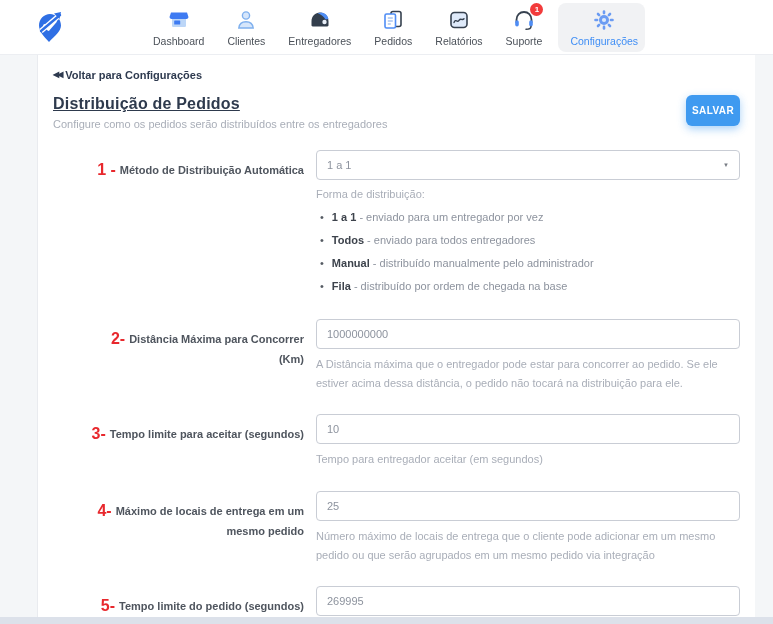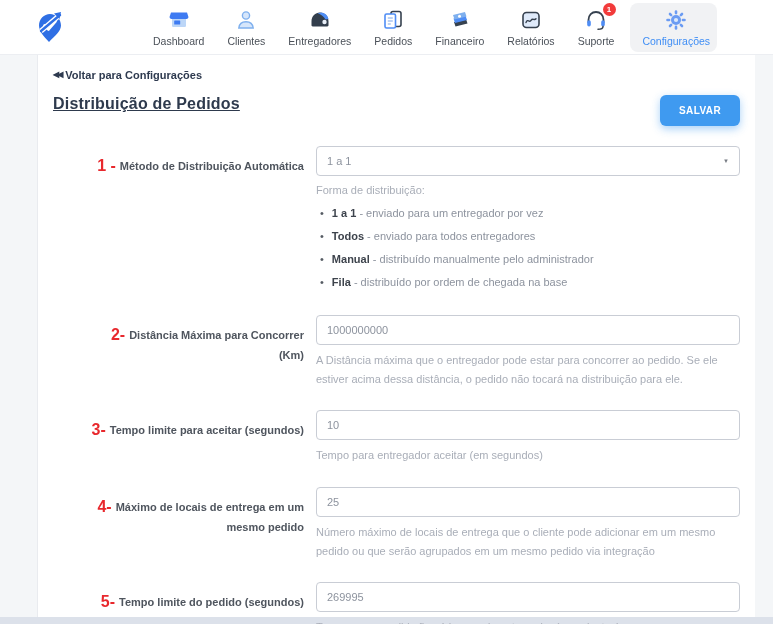--- a/index.html
+++ b/index.html
@@ -38,21 +38,21 @@
   .card { background:#fff; height:100%; padding:12px 15px 0 15px; border-left:1px solid #e9ebef; }
 
   .back-link { display:inline-flex; align-items:center; gap:4px; color:#2e3a4f; font-weight:700; font-size:11px; cursor:pointer; }
   .back-link .rw { font-size:8px; letter-spacing:-2px; color:#2e3a4f; }
 
   .title-row { display:flex; align-items:flex-start; justify-content:space-between; margin-top:14px; }
   .page-title { font-size:16px; font-weight:700; color:#2e3a4d; letter-spacing:.2px;text-decoration:underline; }
   .page-subtitle { color:#a9aeb8; font-size:11px; margin-top:5px; }
   .save-btn {
     background:#3f9af0; color:#fff; border:none; border-radius:6px;
-    font-weight:700; font-size:10px; letter-spacing:.4px; padding:10px 19px;
+    font-weight:700; font-size:10px; letter-spacing:.4px; padding:10px 6px;
     box-shadow:0 3px 8px rgba(63,154,240,.45); cursor:pointer;
     font-family:"Liberation Sans", sans-serif;
   }
 
   
   .form { margin-top:20px; }
   .frow { display:flex; align-items:flex-start; margin-bottom:21px;margin-left:31px; }
   .flabel {
     width:232px; flex:0 0 232px; text-align:right; padding-right:12px;
     color:#4f555e; font-weight:700; font-size:11px; line-height:1.5; padding-top:8px;
@@ -128,31 +128,20 @@
       <span class="nicon">
         <svg viewBox="0 0 24 24" width="24" height="24">
           <rect x="10" y="3.5" width="10" height="15" rx="2" fill="#fff" stroke="#36414f" stroke-width="1.6"></rect>
           <rect x="4" y="6" width="10.5" height="14" rx="1.6" fill="#fff" stroke="#4f8df5" stroke-width="1.6"></rect>
           <path d="M6.8 10h5M6.8 13h5M6.8 16h3" stroke="#a9c5f1" stroke-width="1.3"></path>
         </svg>
       </span>
       <span class="nlabel">Pedidos</span>
     </div>
 
-    <div class="nav-item">
-      <span class="nicon">
-        <svg viewBox="0 0 24 24" width="24" height="24">
-          <path d="M6 14l12-3 1.5 4.5-12 3z" fill="#36414f"></path>
-          <path d="M5.5 10.5l12-3 1.5 4.5-12 3z" fill="#4f8df5"></path>
-          <path d="M5 7l12-3 1.5 4.5-12 3z" fill="#7fb0ee"></path>
-          <circle cx="11.5" cy="8.2" r="1.5" fill="#fff"></circle>
-        </svg>
-      </span>
-      <span class="nlabel">Financeiro</span>
-    </div>
 
     <div class="nav-item">
       <span class="nicon">
         <svg viewBox="0 0 24 24" width="24" height="24">
           <rect x="4" y="4.5" width="16" height="15" rx="3.5" fill="#dfeafa" stroke="#36414f" stroke-width="1.6"></rect>
           <path d="M7 14.5c1.8-4.5 3 .8 5-2.2s3 .8 5-1.5" stroke="#36414f" stroke-width="1.4" fill="none" stroke-linecap="round"></path>
         </svg>
       </span>
       <span class="nlabel">Relatórios</span>
     </div>
@@ -197,20 +186,21 @@
   <main class="card">
 
     <a class="back-link">
       <span class="rw">◀◀</span>
       <span>Voltar para Configurações</span>
     </a>
 
     <div class="title-row">
       <div>
         <h1 class="page-title">Distribuição de Pedidos</h1>
+        <p class="page-subtitle">Configure como os pedidos serão distribuídos entre os entregadores</p>
       </div>
       <button class="save-btn">SALVAR</button>
     </div>
 
     <div class="form">
 
       <div class="frow">
         <div class="flabel">
           <span class="fnum">1 -</span><span>Método de Distribuição Automática</span>
         </div>

